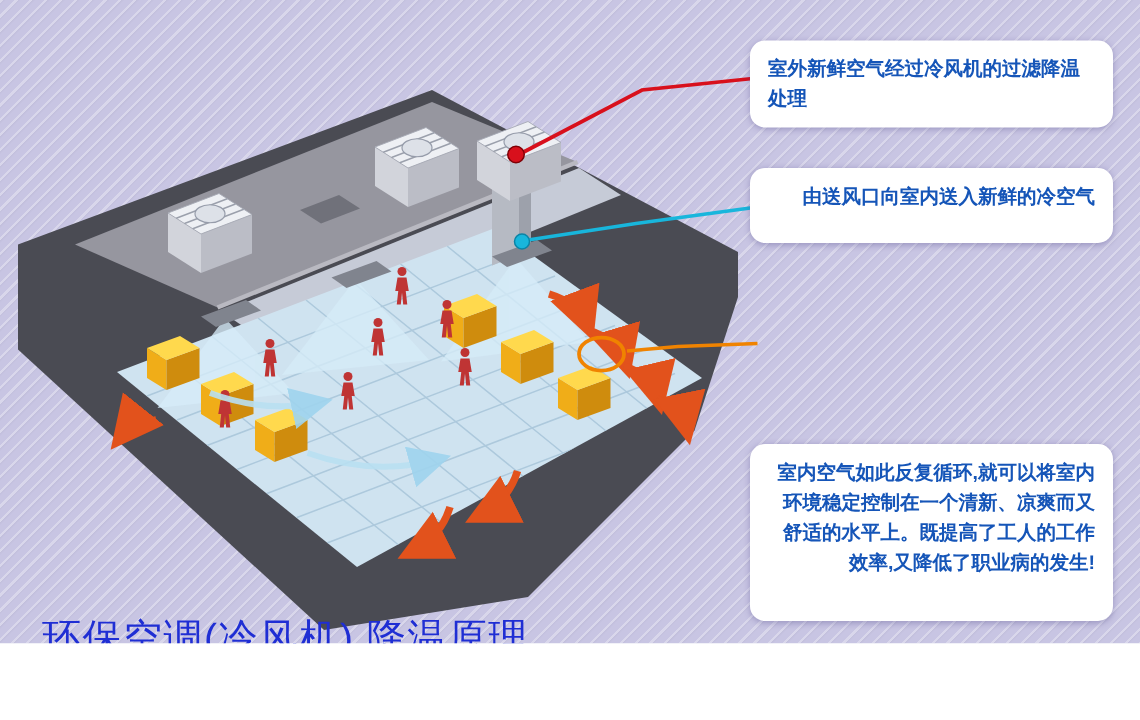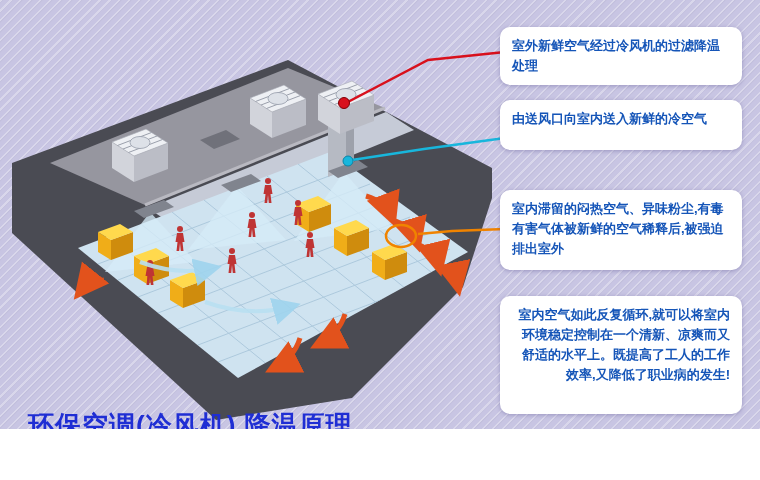--- a/index.html
+++ b/index.html
@@ -14,26 +14,26 @@
   }
   .scene{position:absolute;left:0;top:0;}
   .callout{
     position:absolute;left:500px;width:242px;box-sizing:border-box;
     background:#ffffff;border-radius:10px;padding:9px 12px;
     color:#1555b8;font-size:13px;line-height:1.55;font-weight:bold;
     box-shadow:0 1px 4px rgba(70,60,130,0.35);
   }
   .callout p{margin:0;}
   #callout-1{top:27px;min-height:52px;}
-  #callout-2{top:100px;min-height:50px;}
+  #callout-2{top:112px;min-height:50px;text-align:right;}
   #callout-3{top:190px;min-height:80px;}
   #callout-4{top:296px;min-height:118px;text-align:right;}
   .page-title{
     position:absolute;left:28px;top:408px;
-    font-size:26px;font-weight:bold;color:#1f2ed4;letter-spacing:1px;
+    font-size:26px;font-weight:normal;color:#1f2ed4;letter-spacing:1px;
     white-space:nowrap;
   }
 </style>
 </head>
 <body>
 
 <div class="stage">
 
   <svg class="scene" width="760" height="480" viewBox="0 0 760 480">
     <defs>
@@ -143,22 +143,19 @@
       <circle cx="348" cy="161" r="5" stroke="#0b84a6" stroke-width="1" fill="#18b6dc"></circle>
     </g>
   </svg>
 
   <div class="callout" id="callout-1">
     <p>室外新鲜空气经过冷风机的过滤降温处理</p>
   </div>
   <div class="callout" id="callout-2">
     <p>由送风口向室内送入新鲜的冷空气</p>
   </div>
-  <div class="callout" id="callout-3">
-    <p>室内滞留的闷热空气、异味粉尘,有毒有害气体被新鲜的空气稀释后,被强迫排出室外</p>
-  </div>
   <div class="callout" id="callout-4">
     <p>室内空气如此反复循环,就可以将室内环境稳定控制在一个清新、凉爽而又舒适的水平上。既提高了工人的工作效率,又降低了职业病的发生!</p>
   </div>
 
   <div class="page-title">环保空调(冷风机) 降温原理</div>
 
 </div>
 
 </body></html>

